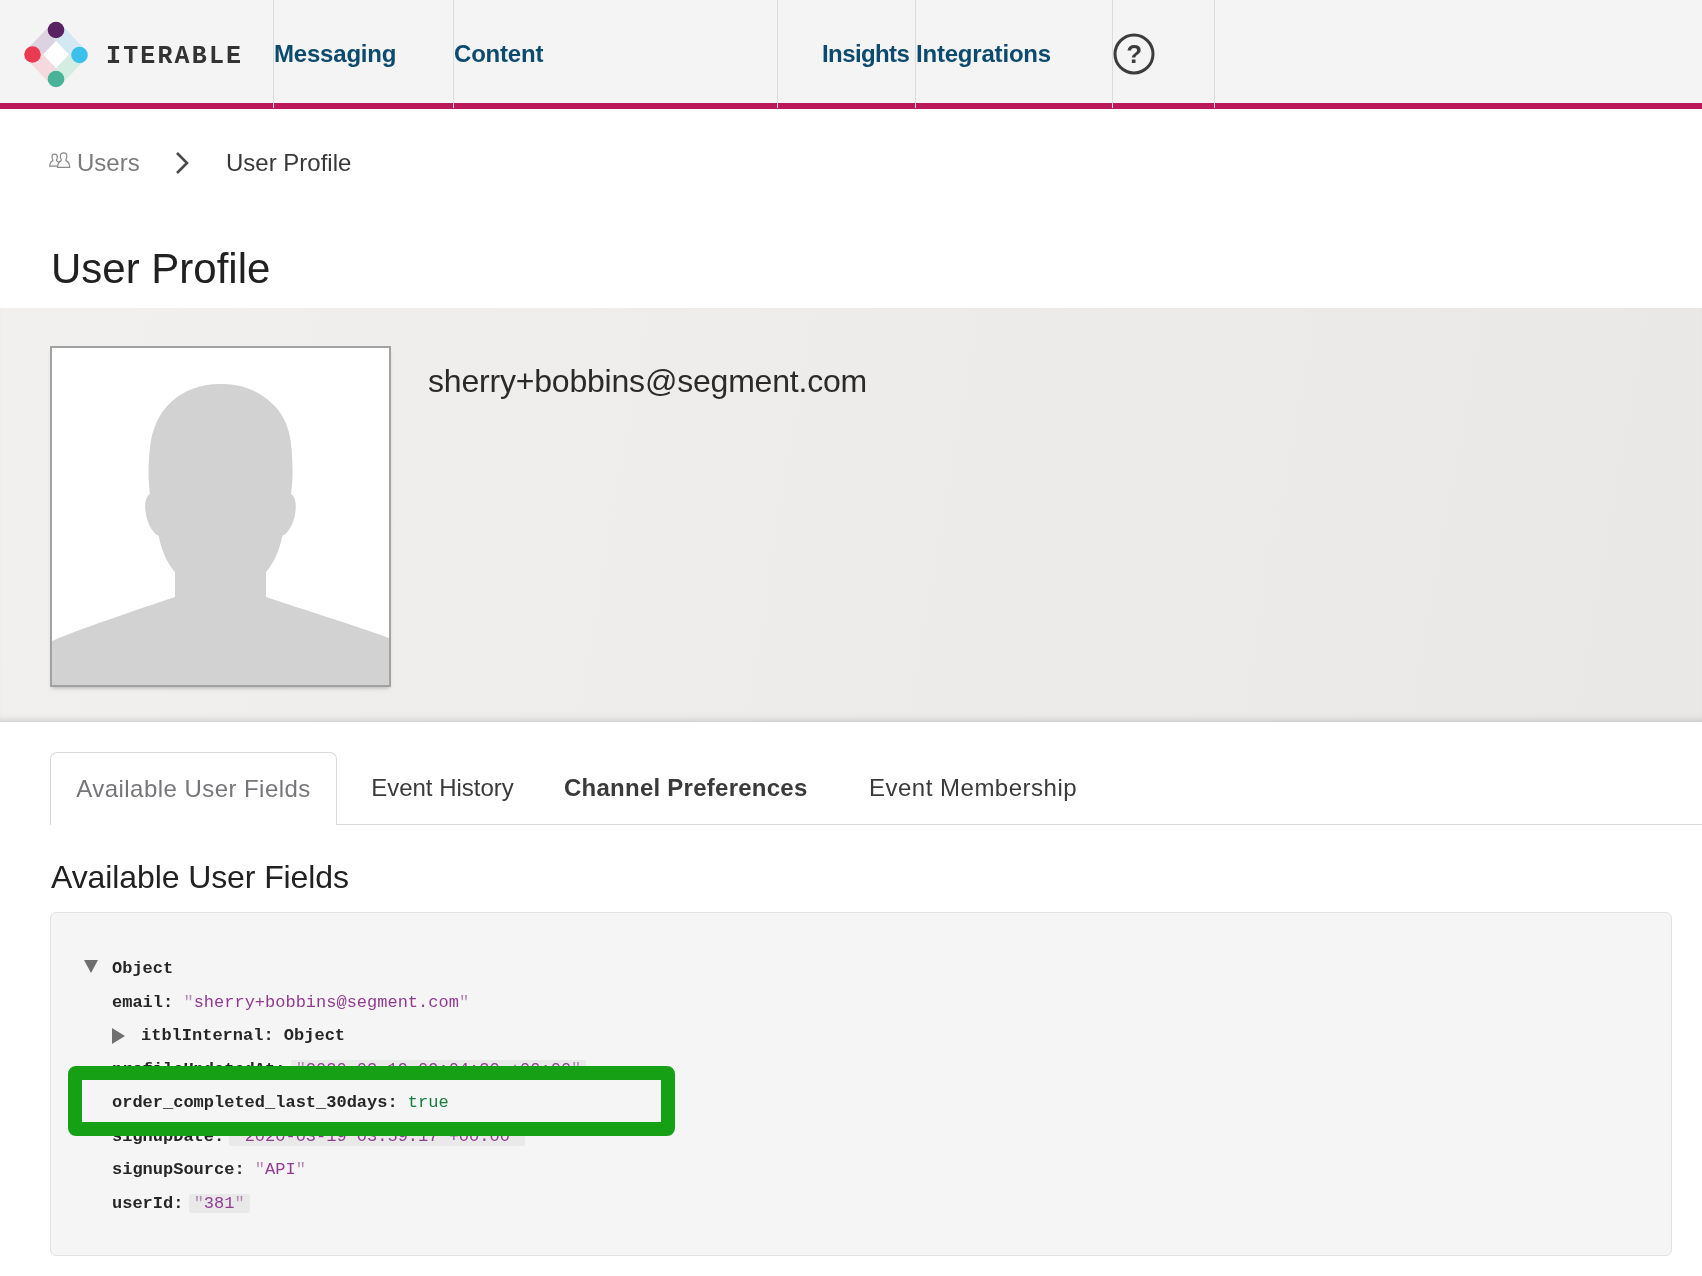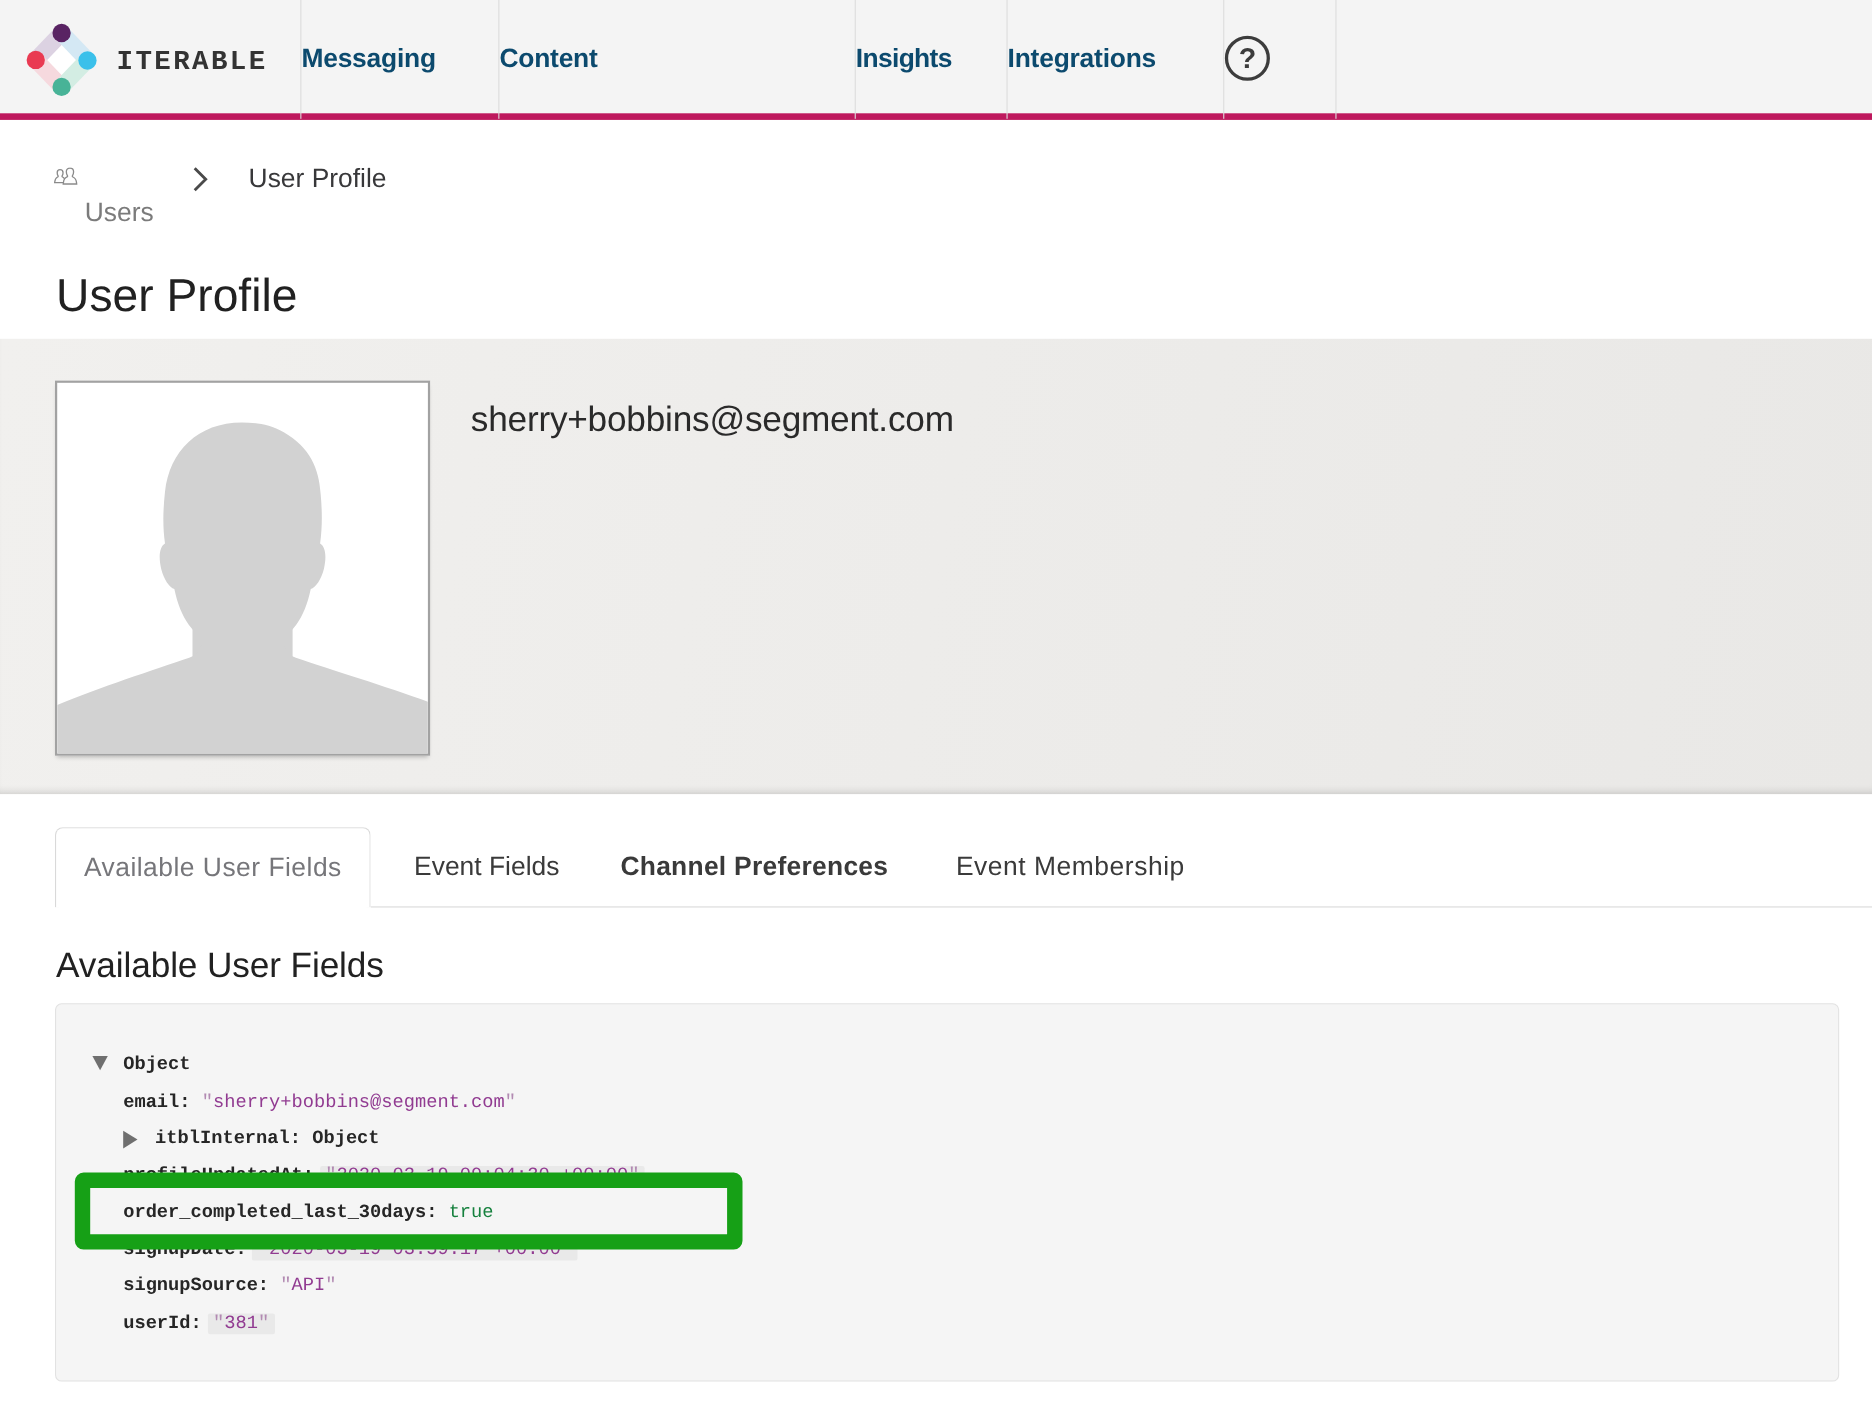--- a/index.html
+++ b/index.html
@@ -56,37 +56,37 @@
       <line x1="47.5" y1="0" x2="24" y2="24.5" stroke="#d3ede3" stroke-width="15"></line>
       <circle cx="24" cy="-24.5" r="8.3" fill="#592363"></circle>
       <circle cx="0.5" cy="0" r="8.3" fill="#e93a52"></circle>
       <circle cx="47.5" cy="0.5" r="8.3" fill="#3bc0ea"></circle>
       <circle cx="24" cy="24.5" r="8.3" fill="#48b397"></circle>
     </g>
   </svg>
   <div class="wordmark">ITERABLE</div>
   <div class="navcell" style="left:273px;width:180px;">Messaging</div>
   <div class="navcell" style="left:453px;width:149px;">Content</div>
-  <div class="navcell" style="left:777px;width:138px;letter-spacing:-0.6px;">Insights</div>
+  <div class="navcell" style="left:777px;width:138px;letter-spacing:-0.6px;padding-left:44px;">Insights</div>
   <div class="navcell" style="left:915px;width:197px;">Integrations</div>
   <div class="navcell" style="left:1112px;width:103px;border-right:1px solid #dcdcdc;">
     <svg width="42" height="42" viewBox="0 0 42 42" style="vertical-align:middle;margin-top:-4px;">
       <circle cx="21" cy="21" r="19" fill="none" stroke="#3c3c3c" stroke-width="3"></circle>
       <text x="21" y="30" text-anchor="middle" font-family="Liberation Sans" font-size="26" font-weight="bold" fill="#3c3c3c">?</text>
     </svg>
   </div>
 </div>
 
 <svg class="abs" style="left:49px;top:152px;" width="24" height="20" viewBox="0 0 24 20">
   <g fill="#fdfdfd" stroke="#8a8a8a" stroke-width="1.2">
     <path d="M5.6 2.2 C7.4 2.2 8.3 3.4 8.3 5 C8.3 6.2 7.9 7.3 7.5 7.9 C7.3 8.3 7.4 8.7 7.9 8.9 C9.3 9.5 10.2 10.6 10.5 13.2 L10.6 14.1 L0.7 14.1 L0.8 13.2 C1.1 10.6 2 9.5 3.4 8.9 C3.9 8.7 4 8.3 3.8 7.9 C3.4 7.3 3 6.2 3 5 C3 3.4 3.8 2.2 5.6 2.2 Z"></path>
     <path d="M14.6 0.8 C16.8 0.8 17.9 2.2 17.9 4.1 C17.9 5.6 17.4 6.9 16.9 7.7 C16.6 8.2 16.8 8.7 17.3 8.9 C19.1 9.6 20.2 11 20.6 14.2 L20.7 15.3 L8.5 15.3 L8.6 14.2 C9 11 10.1 9.6 11.9 8.9 C12.4 8.7 12.6 8.2 12.3 7.7 C11.8 6.9 11.3 5.6 11.3 4.1 C11.3 2.2 12.4 0.8 14.6 0.8 Z"></path>
   </g>
 </svg>
-<div class="crumb" style="left:77px;top:149px;color:#7b7b7b;margin-top:31px;">Users</div>
+<div class="crumb" style="left:77px;top:149px;color:#7b7b7b;">Users</div>
 <svg class="abs" style="left:173px;top:149px;" width="18" height="28" viewBox="0 0 18 28">
   <polyline points="4,4 14,14 4,24" fill="none" stroke="#4a4a4a" stroke-width="2.6"></polyline>
 </svg>
 <div class="crumb" style="left:226px;top:149px;color:#38383a;">User Profile</div>
 
 <h1>User Profile</h1>
 
 <div class="hero"></div>
 <div class="avatar">
   <svg width="337" height="337" viewBox="0 0 337 337" style="display:block;">
@@ -94,21 +94,21 @@
       <path d="M168 36 C128 36 102 62 98 99 C96 117 96 132 98 146 C93 149 92 158 94.5 169 C97 179 102 186 106.5 187.5 C112 214 124 231 144 238.5 C160 244.5 178 244.5 193 238.5 C213 231 225 214 230.5 187.5 C235 186 240 179 242.5 169 C245 158 244 149 239 146 C241 132 241 117 239.5 101 C238 78 230 59 206 45 C193 37.5 180 36 168 36 Z"></path>
       <path d="M123 196 L123 258 L214 258 L214 196 Z"></path>
       <path d="M0 337 L0 293 C38 277 88 261 120 250 C126 248 130 244 131 238 L206 238 C207 244 211 248 217 250 C249 261 299 276 337 290 L337 337 Z"></path>
     </g>
   </svg>
 </div>
 <div class="email">sherry+bobbins@segment.com</div>
 
 <div class="tabline"></div>
 <div class="tab-active">Available User Fields</div>
-<div class="tab" style="left:370px;width:145px;">Event Fields</div>
+<div class="tab" style="left:370px;width:145px;">Event History</div>
 <div class="tab" style="left:564px;width:230px;letter-spacing:0.25px;font-weight:bold;">Channel Preferences</div>
 <div class="tab" style="left:869px;width:184px;letter-spacing:0.5px;">Event Membership</div>
 
 <h2>Available User Fields</h2>
 
 <div class="codebox"></div>
 <div class="tri-d" style="left:84px;top:960px;"></div>
 <div class="crow" style="top:952px;"><span class="k">Object</span></div>
 <div class="crow" style="top:985.5px;"><span class="k">email:</span> <span class="q">"</span><span class="s">sherry+bobbins@segment.com</span><span class="q">"</span></div>
 <div class="tri-r" style="left:112px;top:1028px;"></div>

